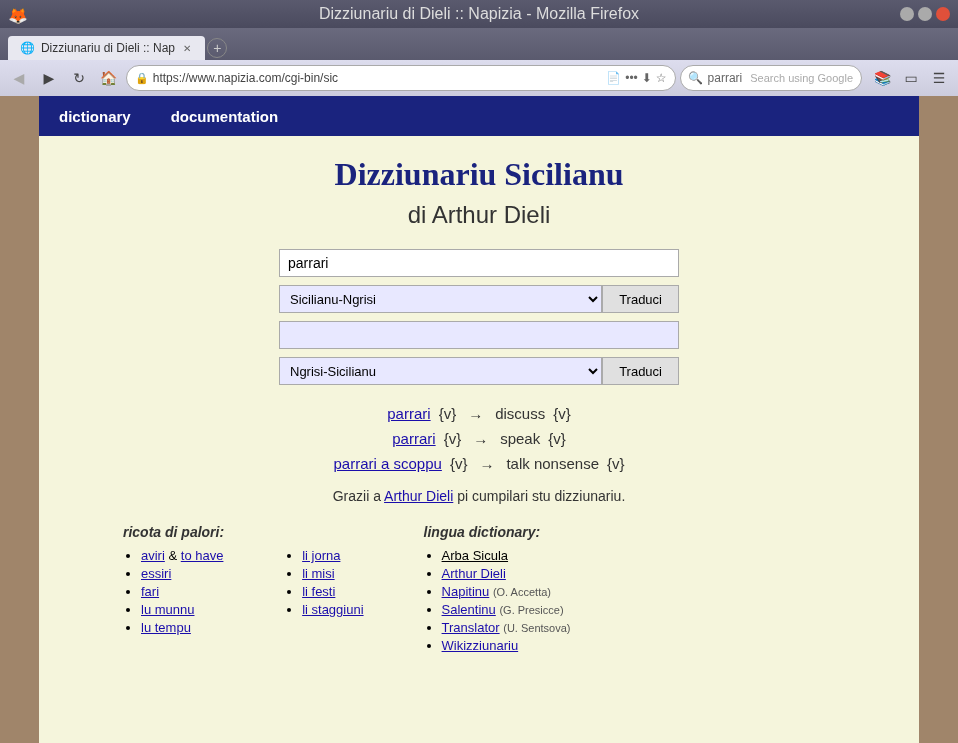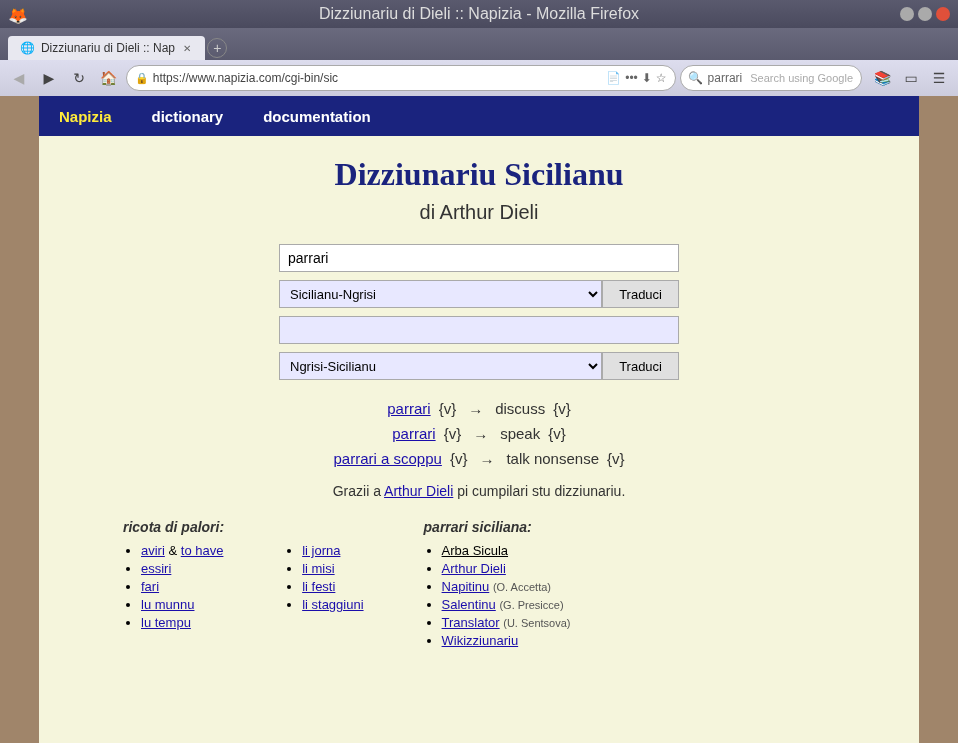--- a/index.html
+++ b/index.html
@@ -199,21 +199,21 @@
       text-align: center;
     }
     .page-title {
       font-size: 32px;
       font-weight: bold;
       color: #1a237e;
       margin-bottom: 8px;
       font-family: Times New Roman, serif;
     }
     .subtitle {
-      font-size: 20px;
+      font-size: 24px;
       color: #333;
       margin-bottom: 20px;
     }
     .search-section {
       margin: 0 auto 20px;
       max-width: 400px;
     }
     .search-row {
       display: flex;
       align-items: center;
@@ -370,21 +370,20 @@
       <button class="toolbar-icon-btn">▭</button>
       <button class="toolbar-icon-btn">☰</button>
     </div>
   </div>
 </div>
 
 <div class="page-wrapper">
   <div class="content-area">
 
     <nav class="site-nav">
-      <a class="active">Napizia</a>
       <a>dictionary</a>
       <a>documentation</a>
     </nav>
 
     <div class="main-content">
       <h1 class="page-title">Dizziunariu Sicilianu</h1>
       <p class="subtitle">di Arthur Dieli</p>
 
       <div class="search-section">
 
@@ -465,21 +464,21 @@
           <h3>&nbsp;</h3>
           <ul>
             <li><a style="color: rgb(26, 13, 171); text-decoration: underline;">li jorna</a></li>
             <li><a style="color: rgb(26, 13, 171); text-decoration: underline;">li misi</a></li>
             <li><a style="color: rgb(26, 13, 171); text-decoration: underline;">li festi</a></li>
             <li><a style="color: rgb(26, 13, 171); text-decoration: underline;">li staggiuni</a></li>
           </ul>
         </div>
 
         <div class="footer-col">
-          <h3>parrari siciliana:</h3>
+          <h3>lingua dictionary:</h3>
           <ul>
             <li><a style="color: #000000; text-decoration: underline;">Arba Sicula</a></li>
             <li><a style="color: rgb(26, 13, 171); text-decoration: underline;">Arthur Dieli</a></li>
             <li>
               <a style="color: rgb(26, 13, 171); text-decoration: underline;">Napitinu</a>
               <span class="sub-text"> (O. Accetta)</span>
             </li>
             <li>
               <a style="color: rgb(26, 13, 171); text-decoration: underline;">Salentinu</a>
               <span class="sub-text"> (G. Presicce)</span>

